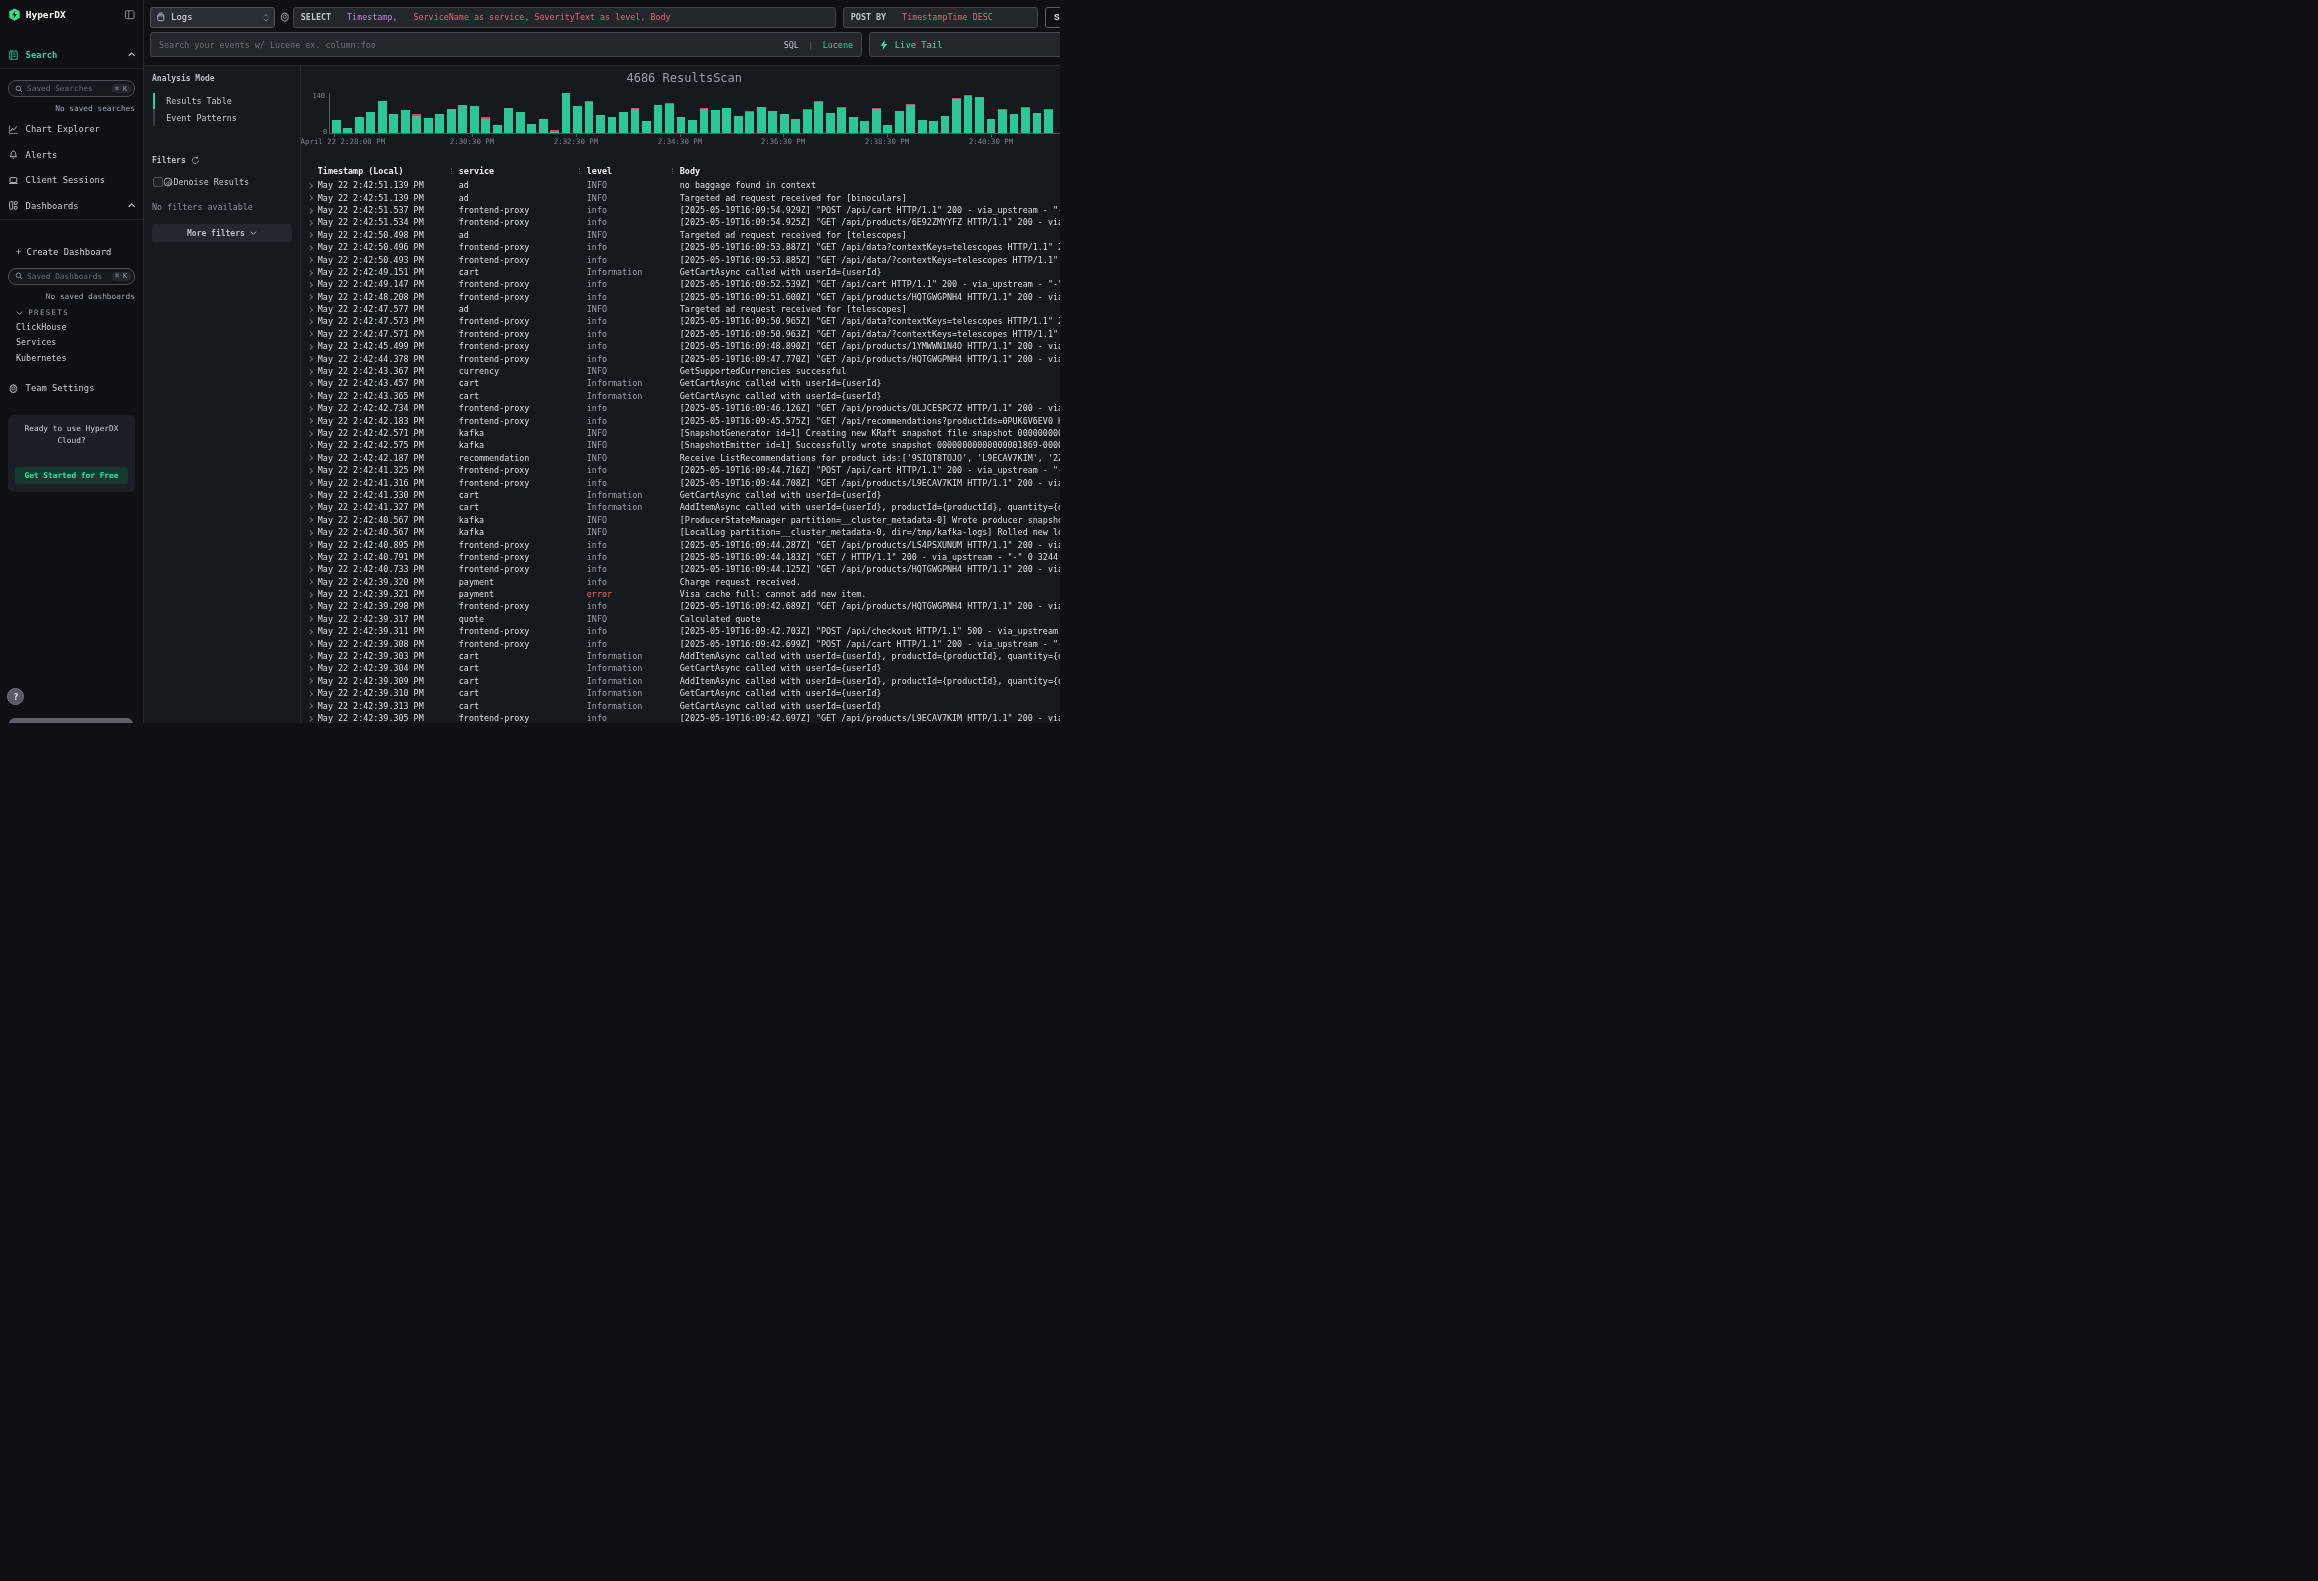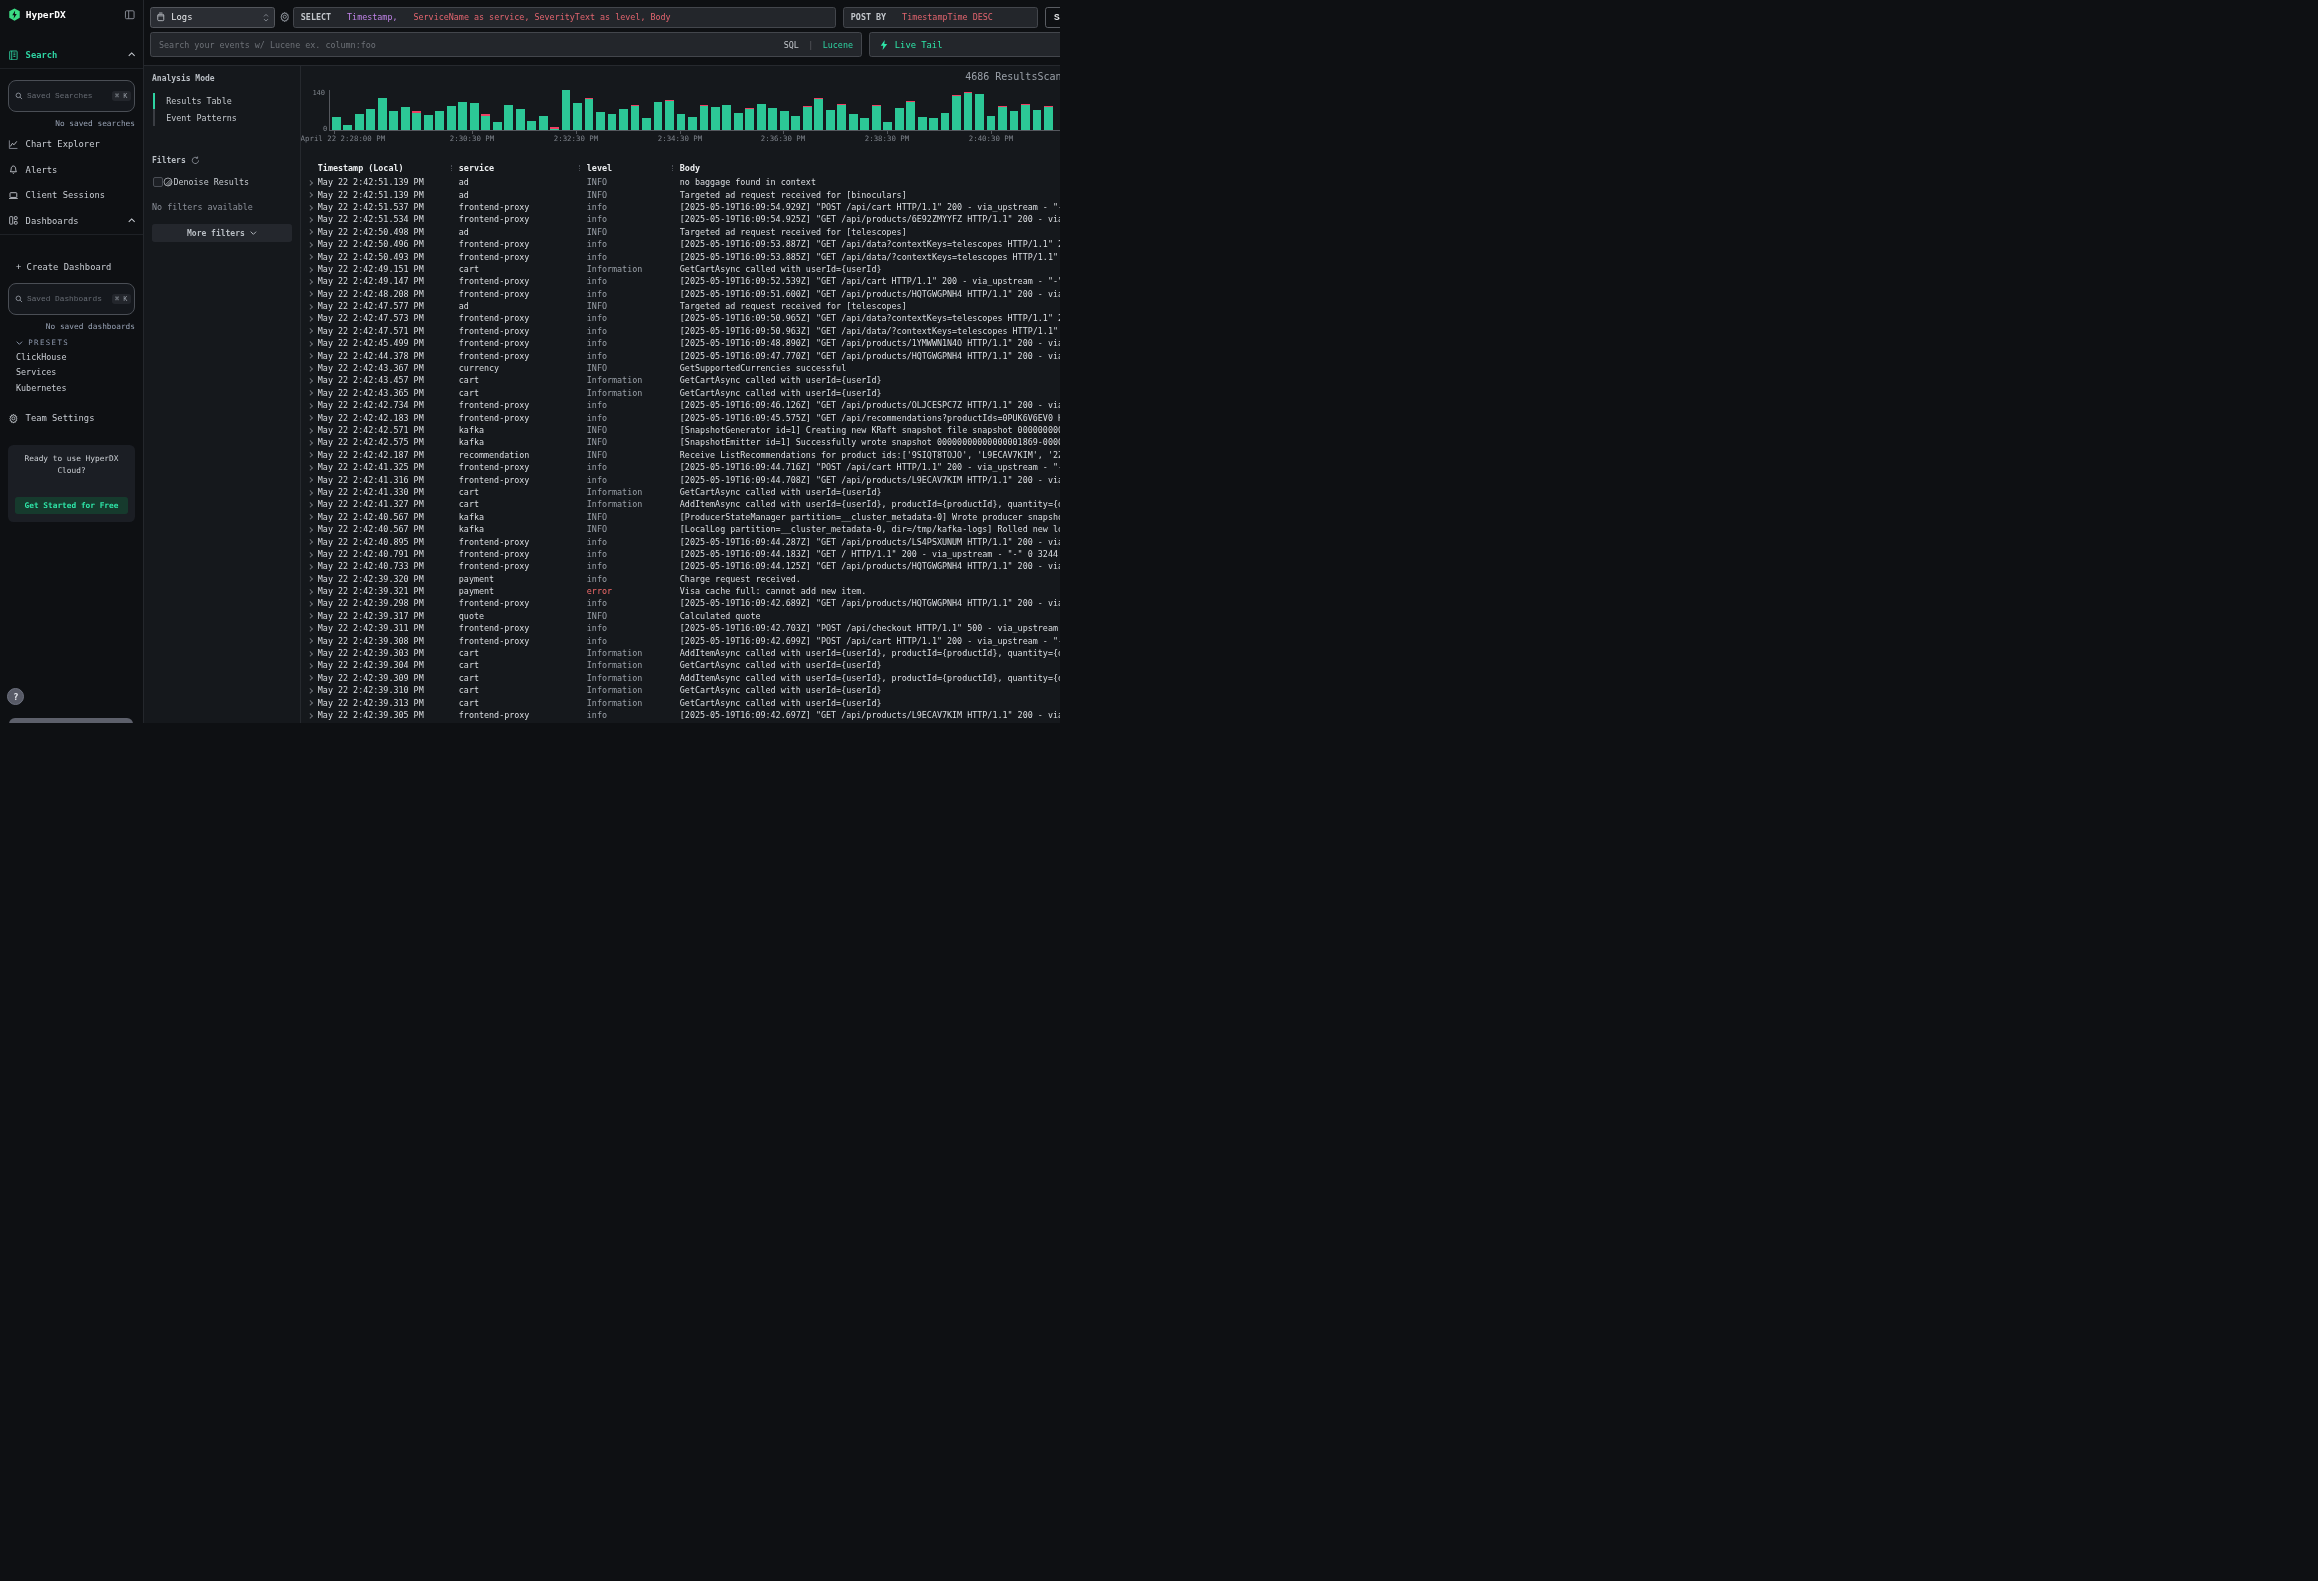--- a/index.html
+++ b/index.html
@@ -15,22 +15,22 @@
   .sidebar { width:144px; min-width:144px; background:#0e1013; border-right:0.7px solid #24272c;
              display:flex; flex-direction:column; position:relative; }
   .sb-head { display:flex; align-items:center; justify-content:space-between; padding:8px 8px 0 8px; }
   .logo { display:flex; align-items:center; gap:4.7px; font-weight:bold; font-size:9.5px; color:#fff; }
   .collapse-btn { color:#8b9099; cursor:pointer; display:flex; }
   .sb-item { display:flex; align-items:center; gap:6.8px; padding:4px 8px; color:#c9cdd3; font-size:8.8px; cursor:pointer; }
   .sb-item .grow { flex:1; }
   .sb-item.active { color:#2ed3a2; font-weight:bold; }
   .sb-item .chev { color:#8b9099; font-size:6.8px; }
   .sb-divider { border-bottom:0.7px solid #1e2126; margin:4px 0; }
-  .pill { display:flex; align-items:center; gap:4px; margin:6.8px 8px 0 8px; height:32px;
-          border:0.7px solid #4a4e55; border-radius:8px; background:#15181d; padding:0 3.4px 0 6px;font-family:Liberation Mono, monospace; }
+  .pill { display:flex; align-items:center; gap:4px; margin:6.8px 8px 0 8px; height:17px;
+          border:0.7px solid #4a4e55; border-radius:8px; background:#15181d; padding:0 3.4px 0 6px; }
   .pill input { flex:1; min-width:0; background:transparent; border:none; outline:none;
                 color:#b9bec4; font-family:inherit; font-size:7.8px; }
   .pill input::placeholder { color:#676c74; }
   .kbd { background:#23262c; border-radius:2.7px; color:#9aa0a8; font-size:6.8px; padding:0.7px 3.4px; white-space:nowrap; }
   .sb-note { color:#97a1b3; font-size:7.8px; padding:6.8px 8px 2.7px 16px;text-align:right; }
   .sb-sub { color:#c9cdd3; font-size:8.4px; padding:2.7px 8px 2.7px 16px; cursor:pointer; }
   .presets-head { display:flex; align-items:center; gap:5.4px; color:#8e99ad; font-size:7.4px;
                   letter-spacing:1.4px; padding:4.7px 8px 2px 16px; cursor:pointer; }
   .promo { background:#1b1e24; border-radius:5.4px; margin:17.6px 8px 0 8px; padding:8px 6.8px; text-align:center; }
   .promo-text { color:#ccd0d5; font-size:7.8px; line-height:1.5; }
@@ -79,21 +79,21 @@
   .f-check-row { display:flex; align-items:center; gap:0; margin:12px 0 0 1.4px; cursor:pointer; }
   .checkbox { width:10px; height:10px; border:0.7px solid #4a4e55; border-radius:2px; background:#1d2025; }
   .f-check-row .lbl { color:#c6cacf; font-size:8.4px; }
   .f-none { color:#8a8f98; font-size:8.4px; margin-top:15px; }
   .more-filters { margin-top:12px; width:100%; background:#24272d; border:none; border-radius:2.7px;
                   color:#b9bec4; font-weight:bold; font-family:inherit; font-size:8px; padding:4.7px 0;
                   display:flex; align-items:center; justify-content:center; gap:5.4px; cursor:pointer; }
 
   
   .results { flex:1; min-width:0; background:#15181c; padding:5.4px 0 0 6px; position:relative; overflow:hidden; }
-  .res-head { display:flex; justify-content:flex-end; color:#9aa0a8; font-size:10px; padding-right:8px; }
+  .res-head { display:flex; justify-content:center; color:#9aa0a8; font-size:12px; padding-right:8px; }
   .res-scan { white-space:nowrap; margin-right:-9.5px; }
   .chart { position:relative; margin-top:8px; height:53px; }
   .plot { position:absolute; left:22px; right:0; top:0; height:41px; border-left:0.7px solid #55585e;
           border-bottom:0.7px solid #55585e; display:flex; align-items:flex-end; gap:2.7px; padding-left:2px; overflow:hidden; }
   .bar { width:8.8px; display:flex; flex-direction:column; justify-content:flex-end; cursor:pointer; }
   .bar .red { background:#ee3f63; }
   .bar .green { background:#2cc796; }
   .ytick-max { position:absolute; left:5.4px; top:-1.4px; color:#7e838b; font-size:7px; }
   .ytick-min { position:absolute; left:16px; top:35px; color:#7e838b; font-size:7px; }
   .xaxis { position:absolute; left:22px; right:0; top:41px; height:10.8px; }

